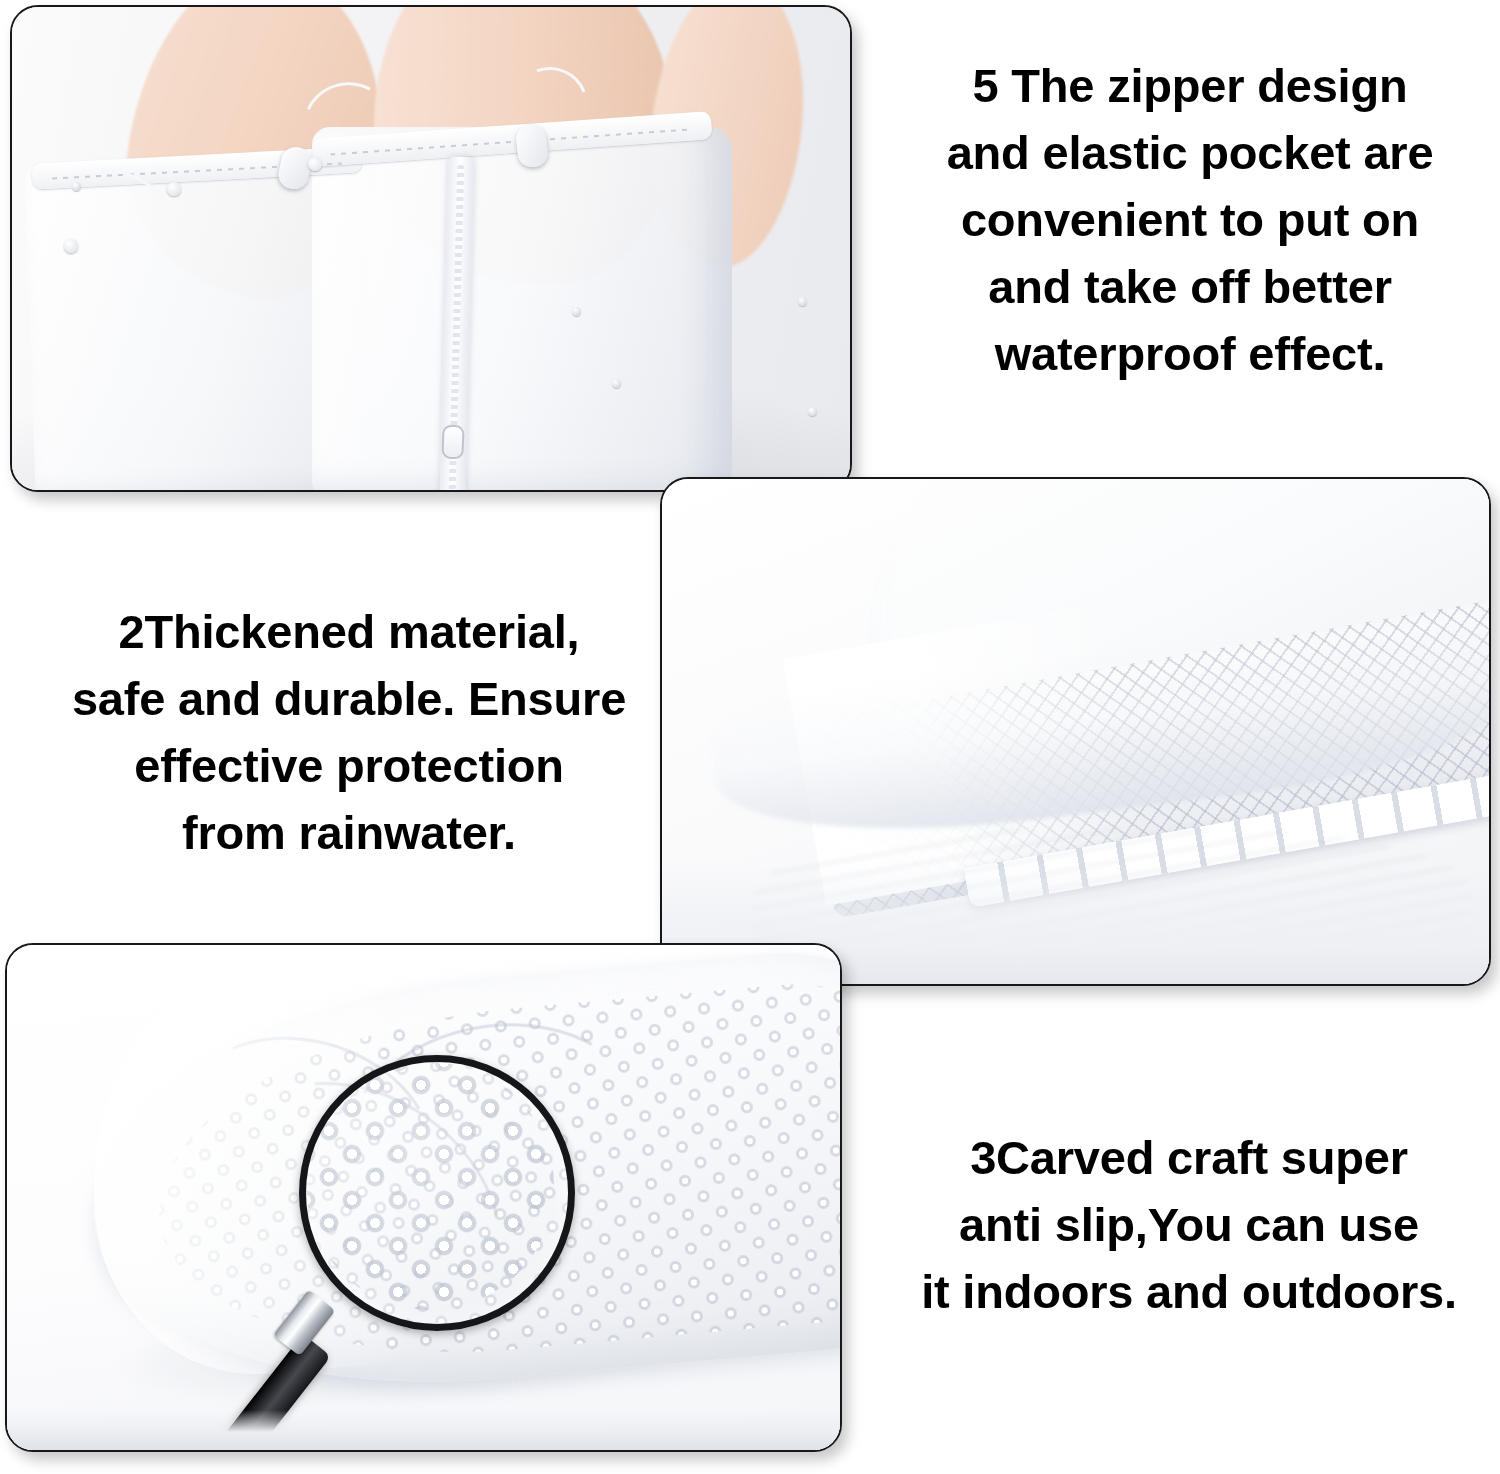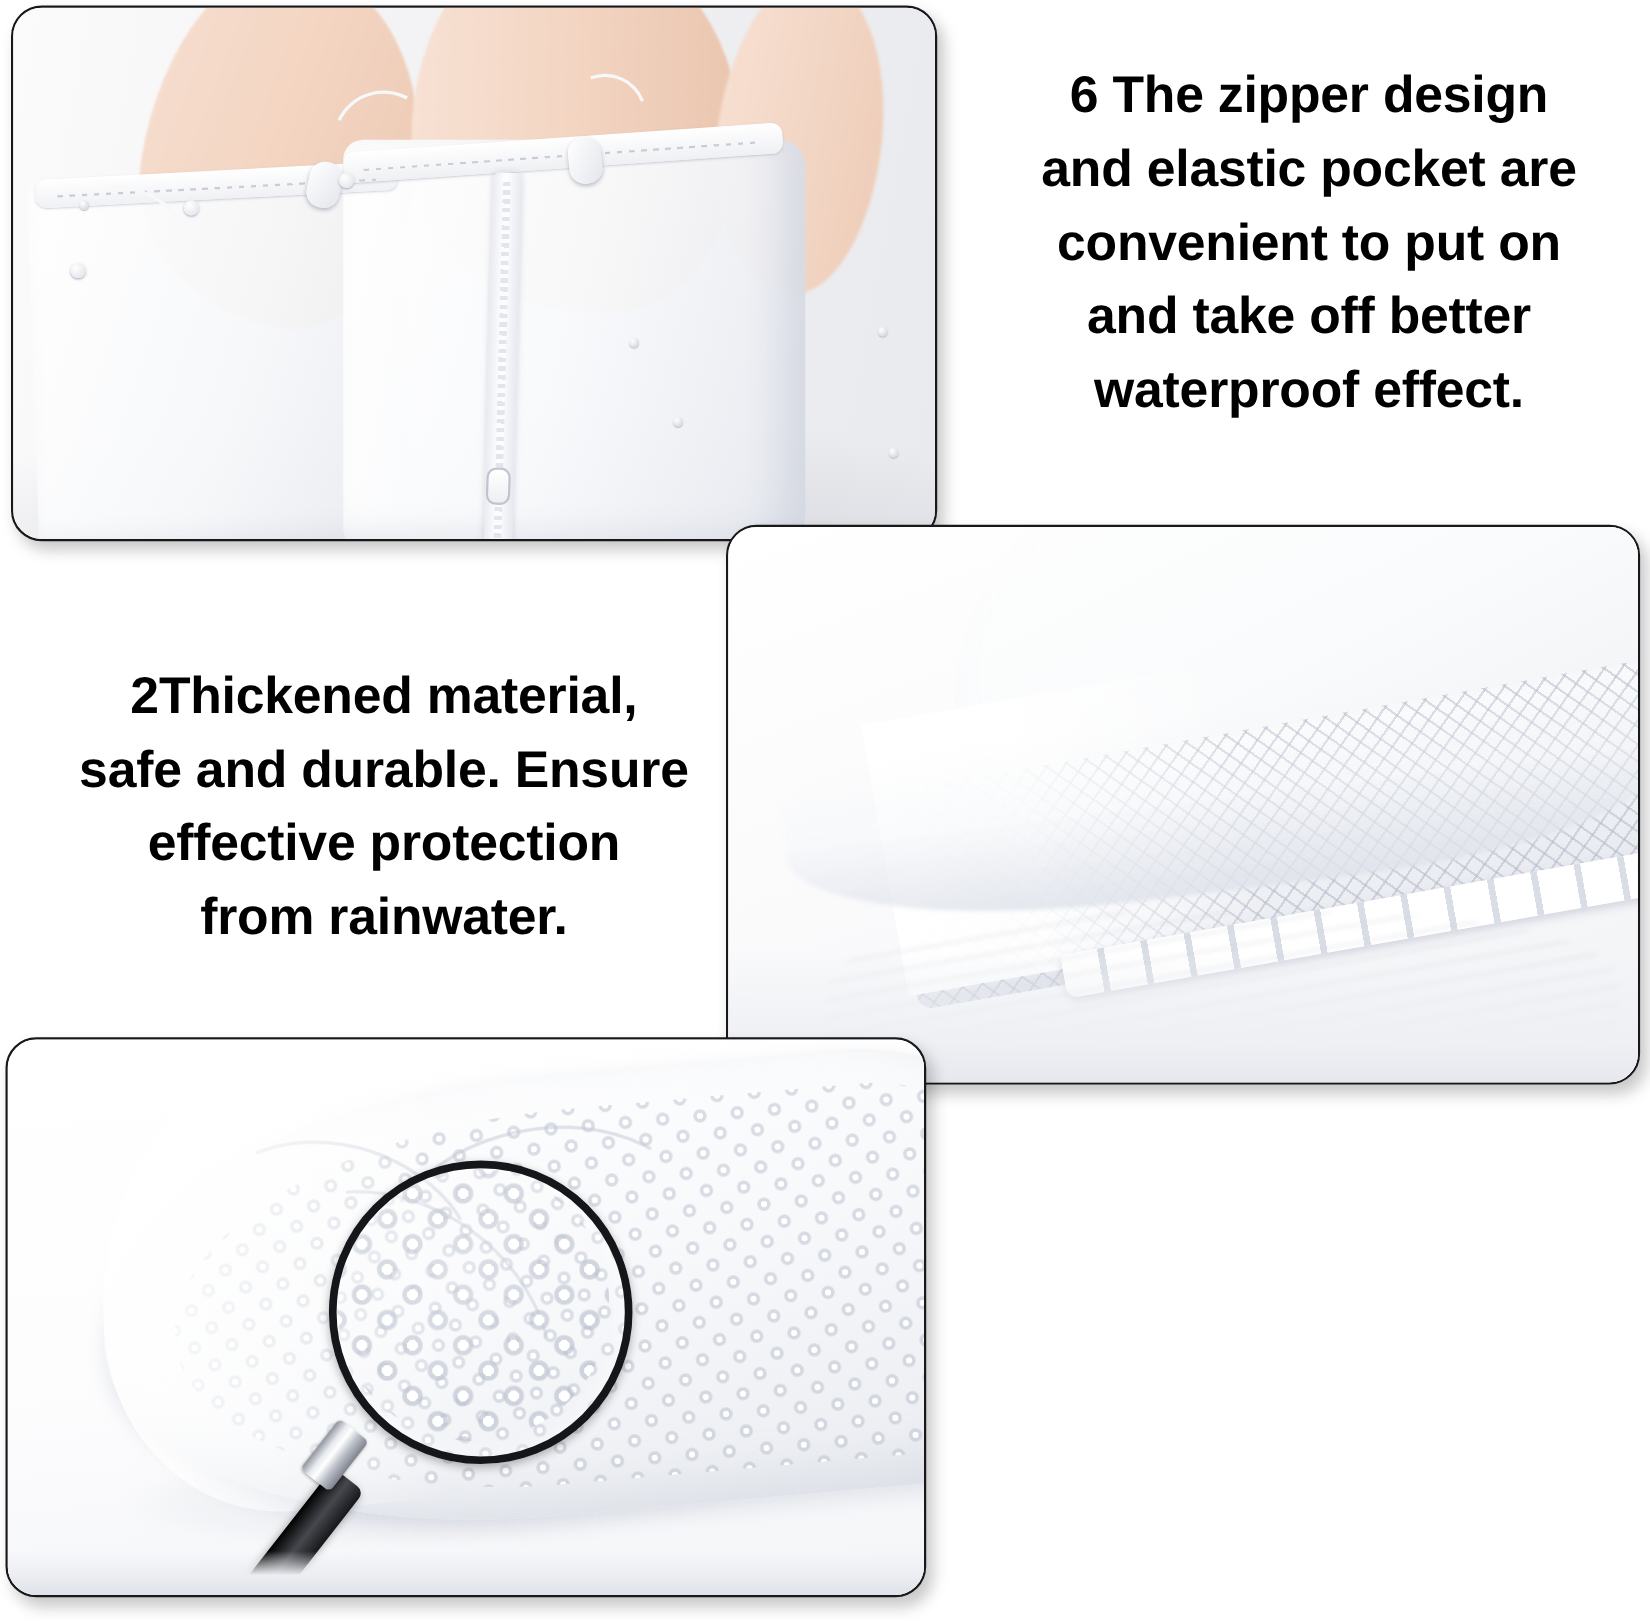--- a/index.html
+++ b/index.html
@@ -386,25 +386,28 @@
 
       <div class="magDots"></div>
       <div class="magRing"></div>
       <div class="handle"></div>
       <div class="ferrule"></div>
 
       <div class="surface"></div>
     </div>
   </div>
 
-  <div class="blurb" id="blurb-1">6 The zipper design
+  <div class="blurb" id="blurb-1">5 The zipper design
 and elastic pocket are
 convenient to put on
 and take off better
 waterproof effect.</div>
 
   <div class="blurb" id="blurb-2">2Thickened material,
 safe and durable. Ensure
 effective protection
 from rainwater.</div>
 
+  <div class="blurb" id="blurb-3">3Carved craft super
+anti slip,You can use
+it indoors and outdoors.</div>
 
 </div>
 
 </body></html>

